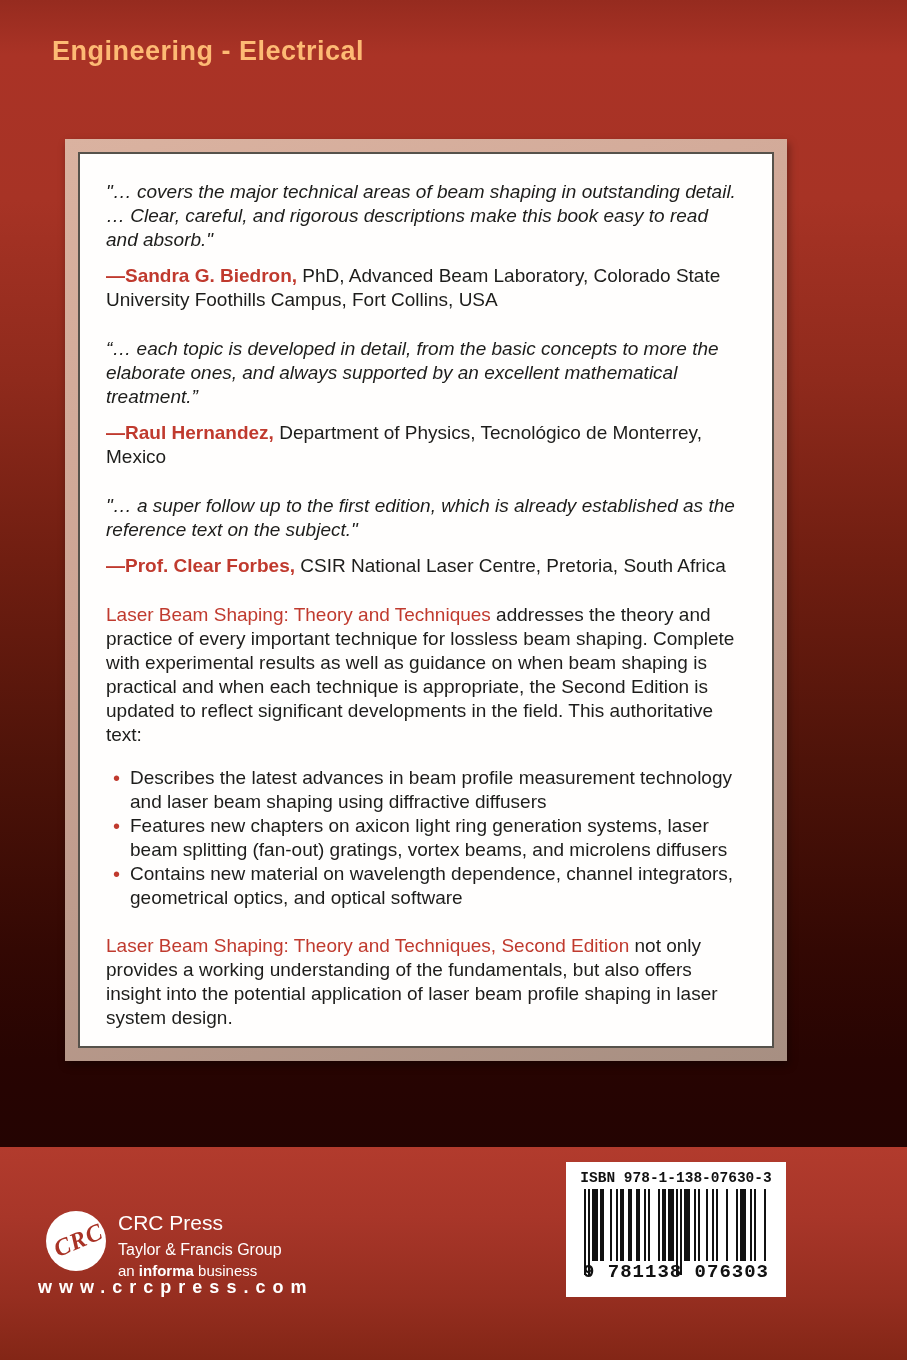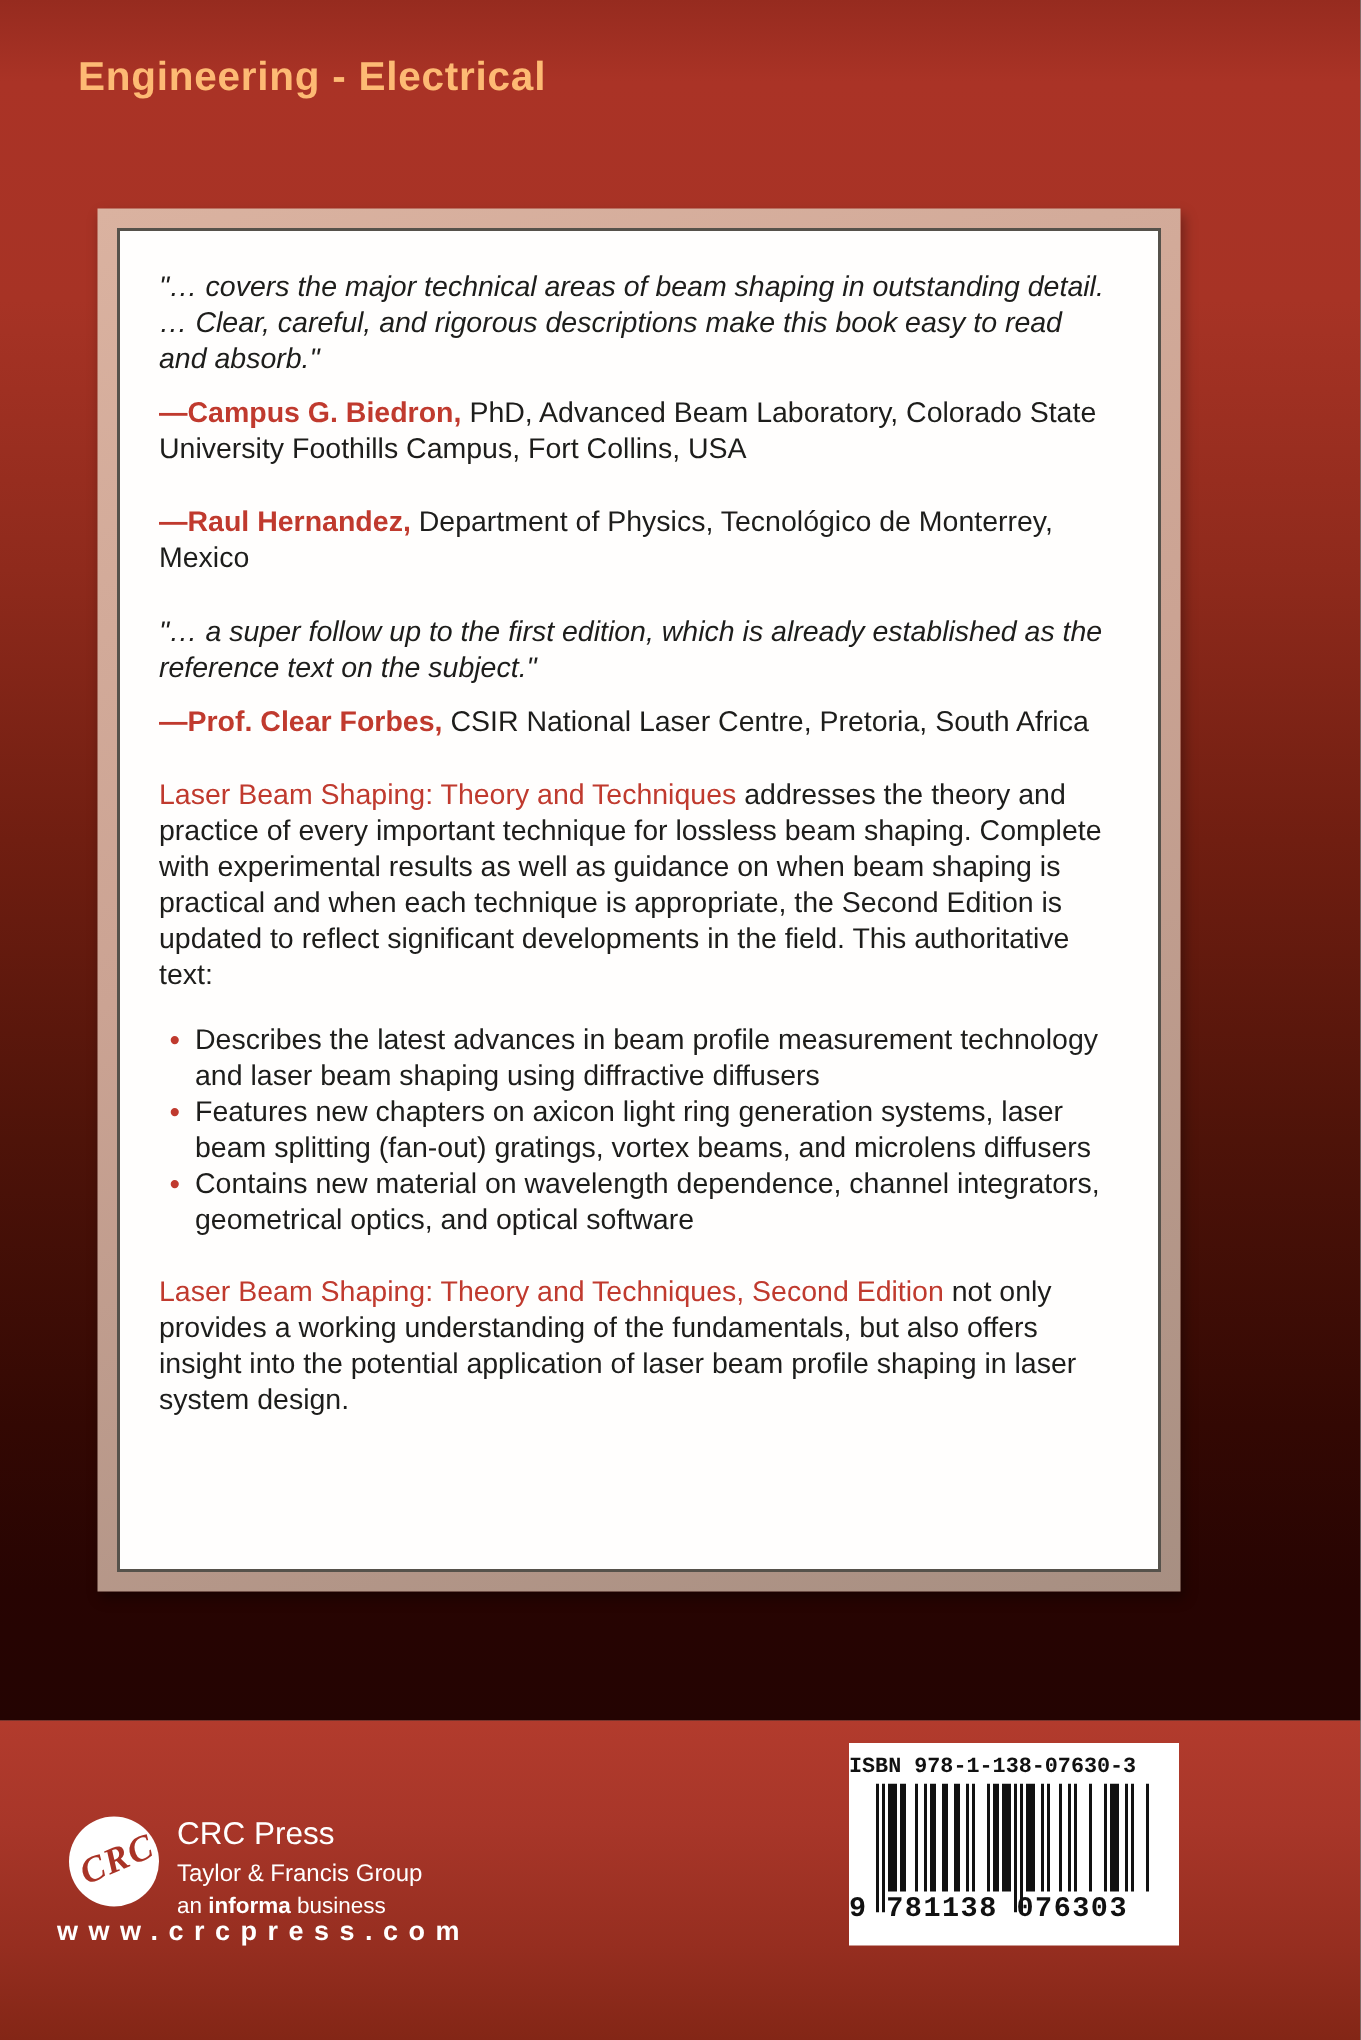--- a/index.html
+++ b/index.html
@@ -68,21 +68,21 @@
   .pub-group{font-size:16px;line-height:21px;}
   .pub-informa{font-size:15px;line-height:21px;}
   .pub-informa b{font-weight:bold;}
   .website{
     position:absolute;left:38px;top:1277px;
     color:#fff;font-size:18px;font-weight:bold;letter-spacing:7px;
   }
   
   .barcode-box{
     position:absolute;left:566px;top:1162px;width:220px;height:135px;
-    background:#fff;color:#111;text-align:left;
+    background:#fff;color:#111;text-align:center;
   }
   .isbn-label{
     font-family:"Liberation Mono",monospace;font-weight:bold;
     font-size:14.5px;letter-spacing:0px;margin-top:8px;white-space:nowrap;
   }
   .bars-wrap{margin-top:3px;height:86px;}
   .bars-wrap svg{display:block;margin:0 auto;}
   .bc-digits{
     font-family:"Liberation Mono",monospace;font-weight:bold;
     font-size:19px;letter-spacing:1px;margin-top:-14px;white-space:nowrap;
@@ -95,22 +95,23 @@
 
   <div class="bg-top"></div>
   <div class="bg-bottom"></div>
 
   <div class="category">Engineering - Electrical</div>
 
   <div class="panel-frame">
     <div class="panel-inner">
 
       <p class="quote">"… covers the major technical areas of beam shaping in outstanding detail. … Clear, careful, and rigorous descriptions make this book easy to read and absorb."</p>
-      <p class="attribution"><span class="attr-name">—Campus G. Biedron,</span><span> PhD, Advanced Beam Laboratory, Colorado State University Foothills Campus, Fort Collins, USA</span></p>
+      <p class="attribution"><span class="attr-name">—Sandra G. Biedron,</span><span> PhD, Advanced Beam Laboratory, Colorado State University Foothills Campus, Fort Collins, USA</span></p>
 
+      <p class="quote">“… each topic is developed in detail, from the basic concepts to more the elaborate ones, and always supported by an excellent mathematical treatment.”</p>
       <p class="attribution"><span class="attr-name">—Raul Hernandez,</span><span> Department of Physics, Tecnológico de Monterrey, Mexico</span></p>
 
       <p class="quote">"… a super follow up to the first edition, which is already established as the reference text on the subject."</p>
       <p class="attribution"><span class="attr-name">—Prof. Clear Forbes,</span><span> CSIR National Laser Centre, Pretoria, South Africa</span></p>
 
       <p class="para"><span class="lead-bold">Laser Beam Shaping: Theory and Techniques</span><span> addresses the theory and practice of every important technique for lossless beam shaping. Complete with experimental results as well as guidance on when beam shaping is practical and when each technique is appropriate, the Second Edition is updated to reflect significant developments in the field. This authoritative text:</span></p>
 
       <ul class="features">
         <li>Describes the latest advances in beam profile measurement technology and laser beam shaping using diffractive diffusers</li>
         <li>Features new chapters on axicon light ring generation systems, laser beam splitting (fan-out) gratings, vortex beams, and microlens diffusers</li>

